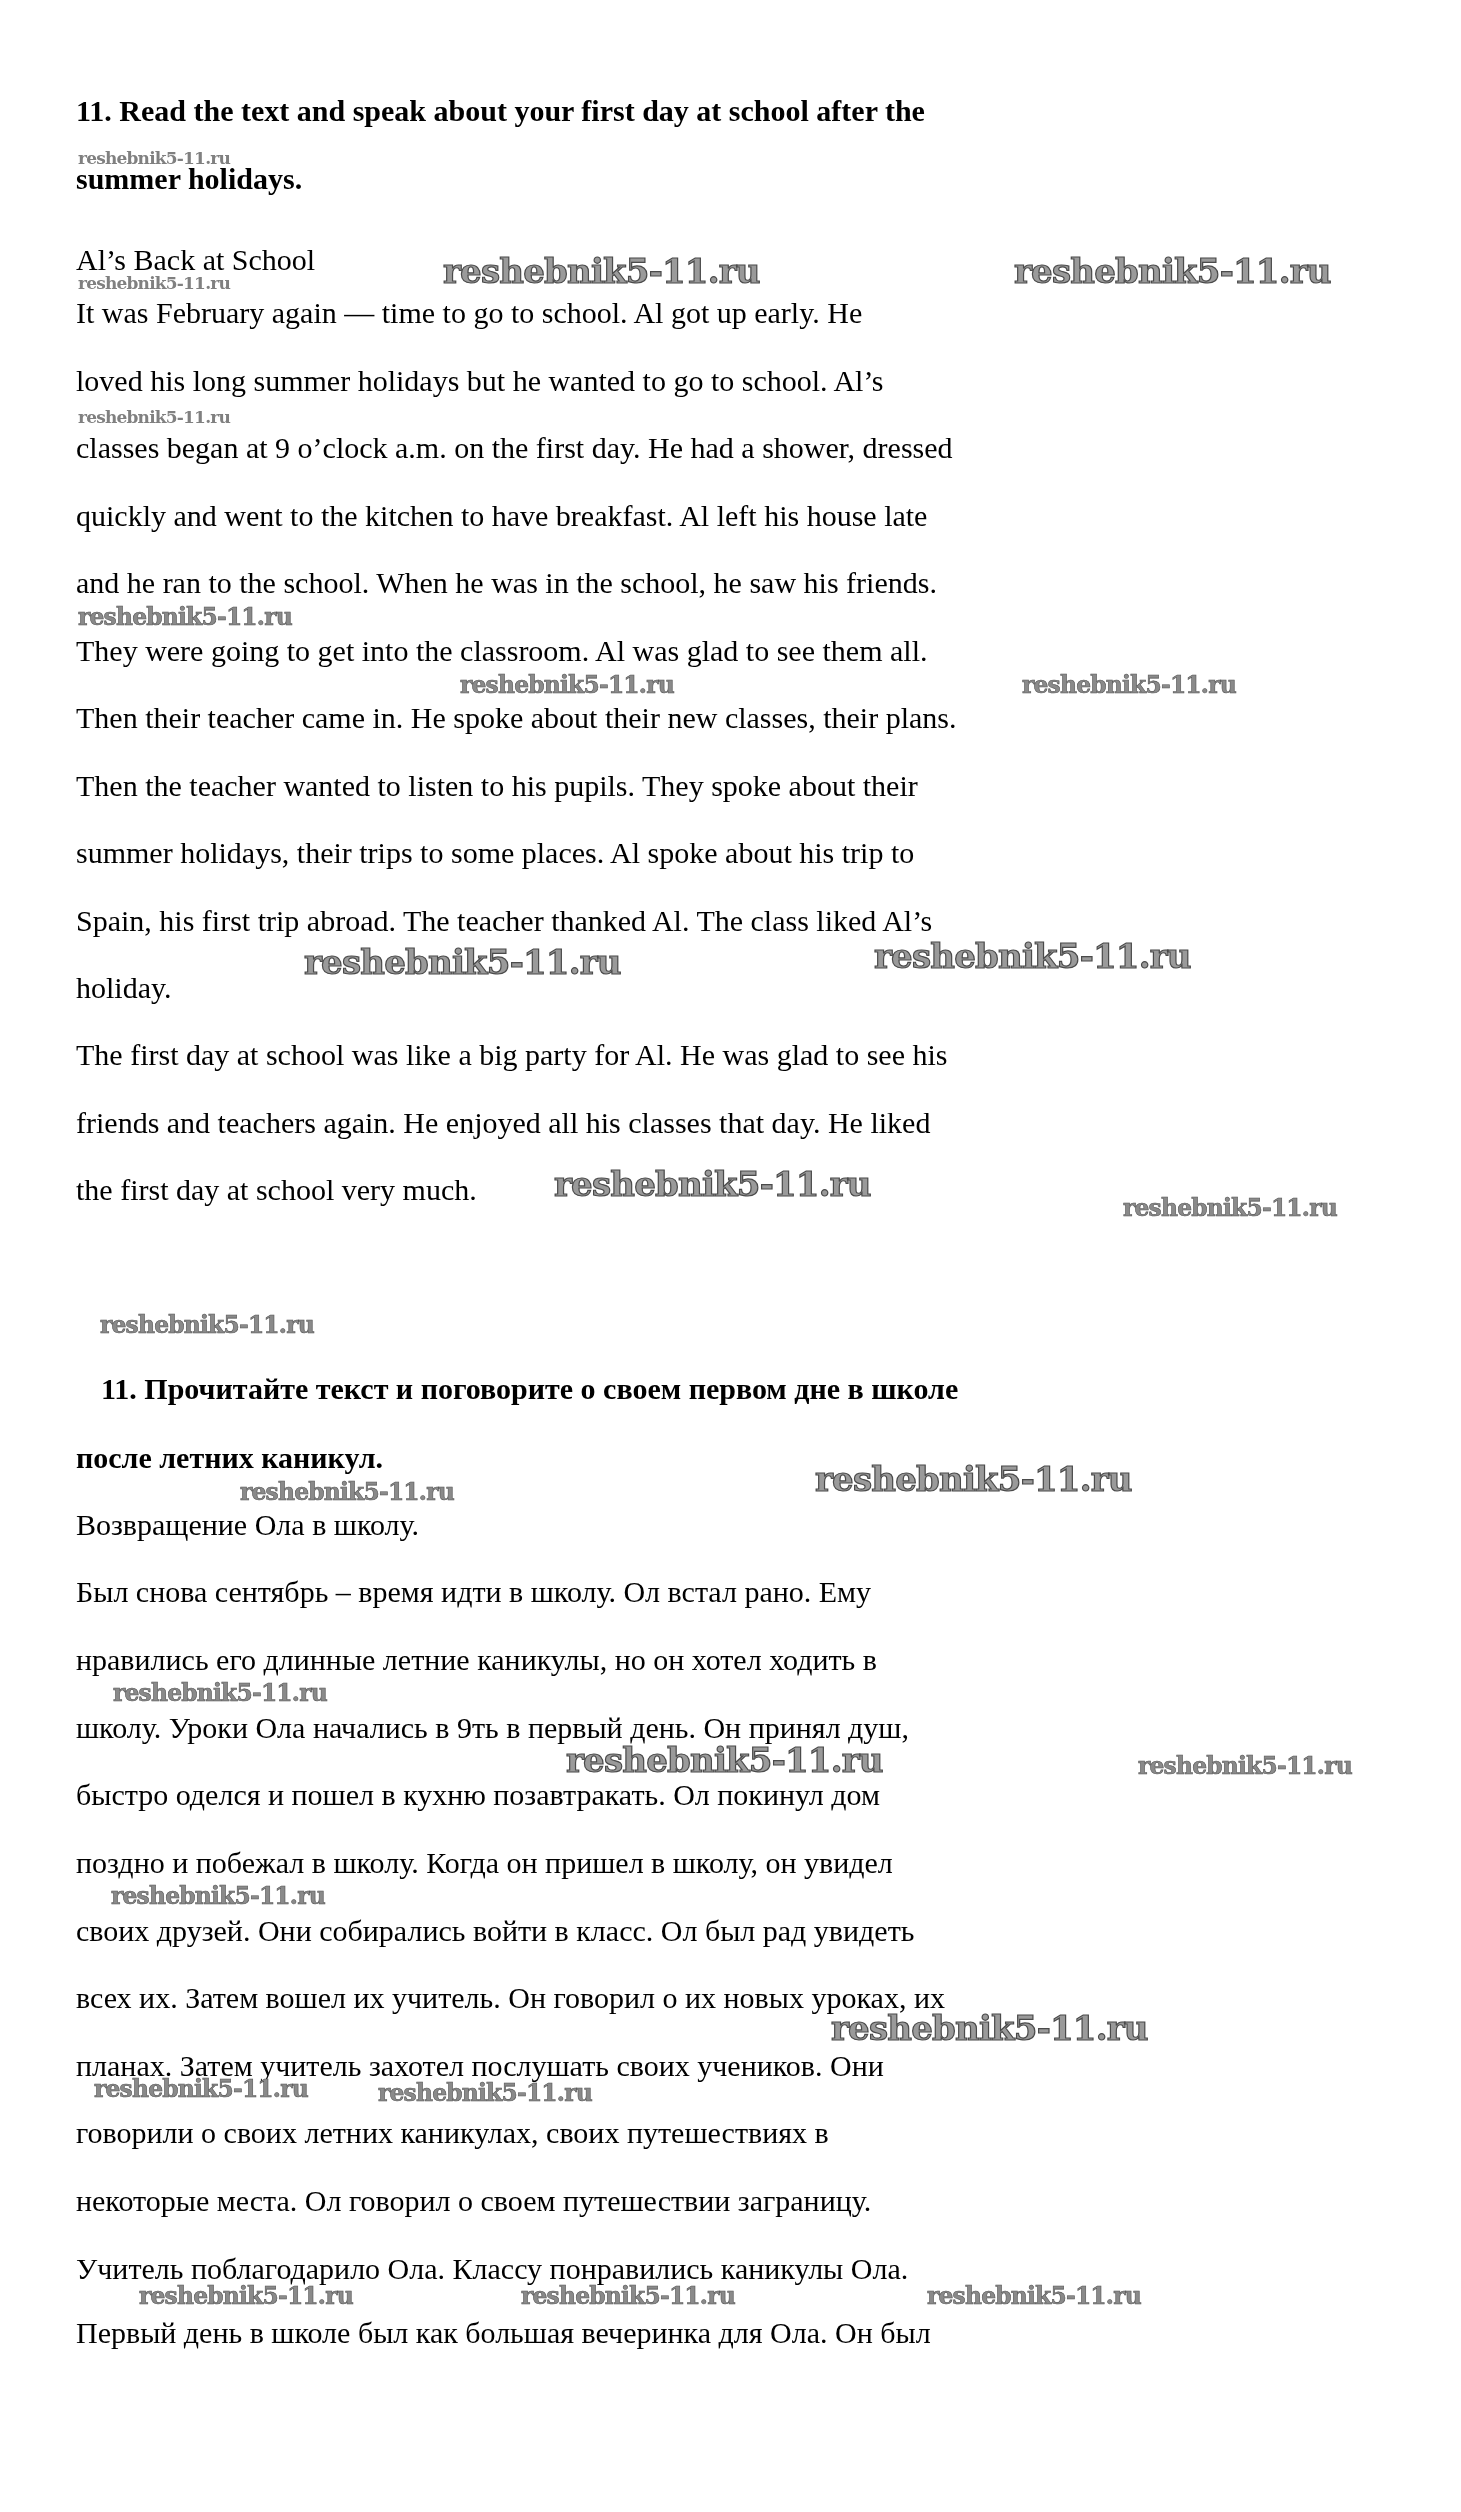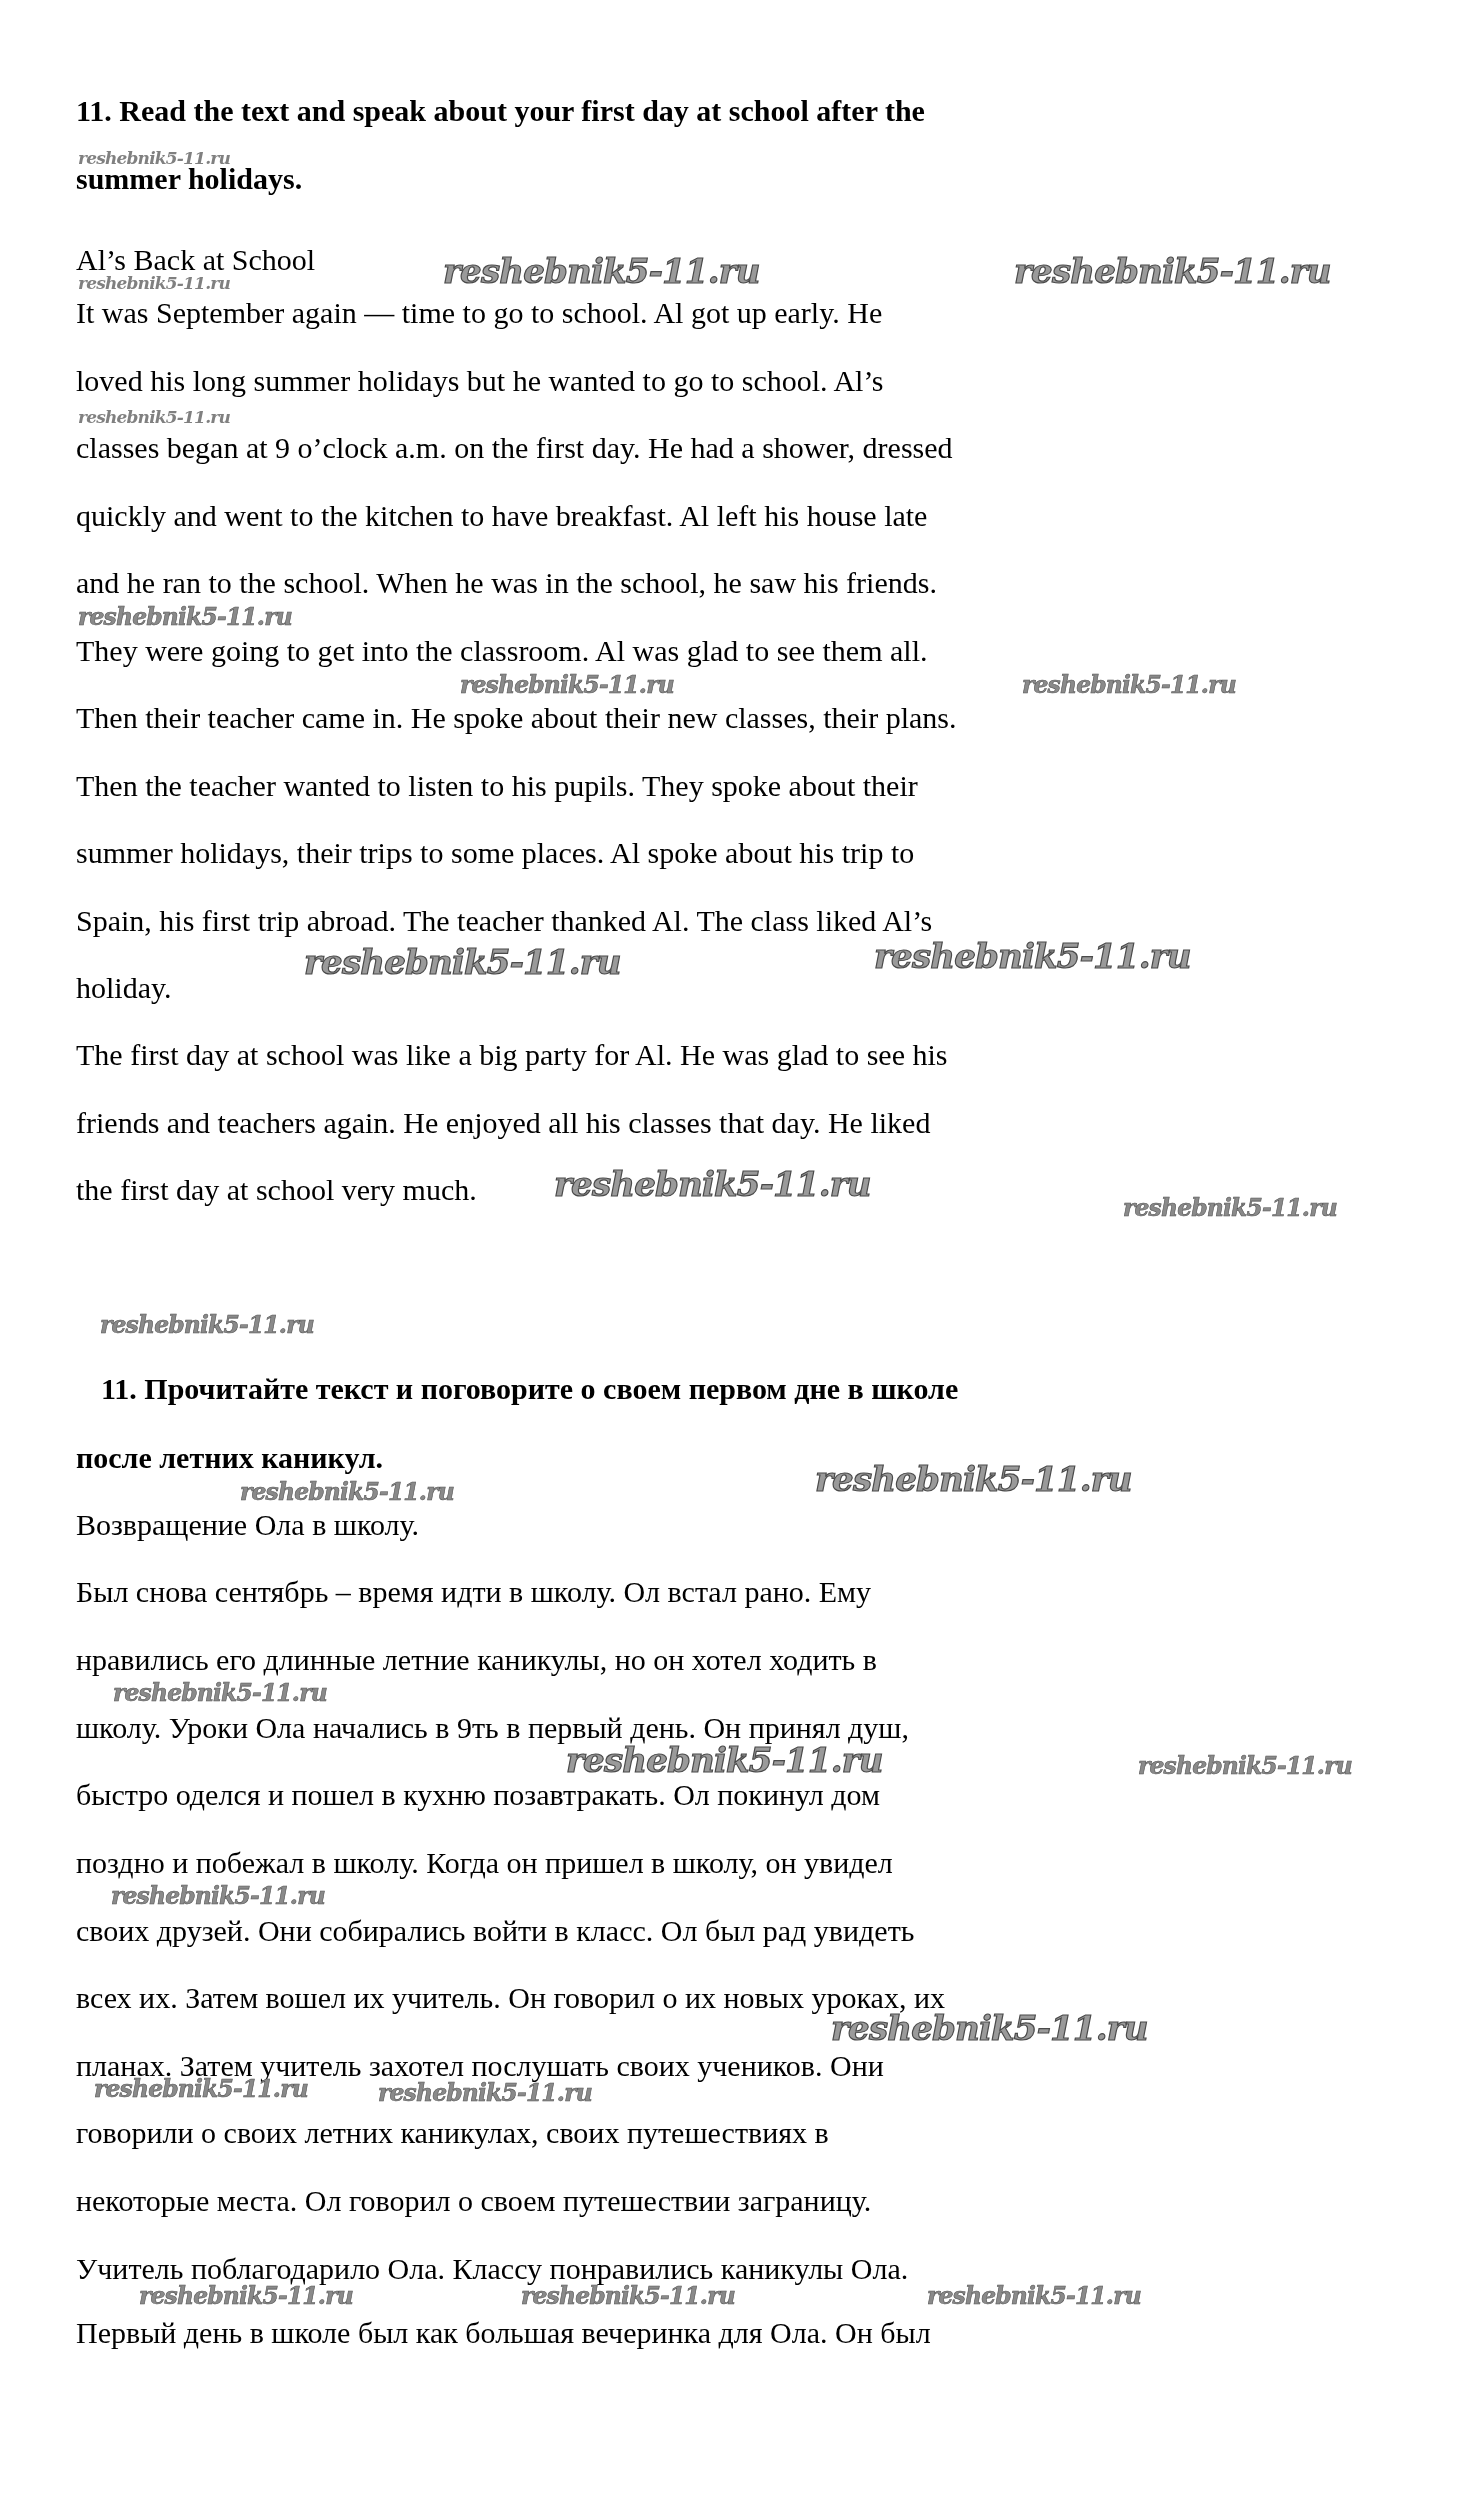--- a/index.html
+++ b/index.html
@@ -1,33 +1,33 @@
 <!DOCTYPE html>
 <html style="font-size:12.5px"><head>
 <meta charset="utf-8">
 <style>
   html, body { margin: 0; padding: 0; background: #ffffff; }
   body { width: 1461px; height: 2512px; position: relative; overflow: hidden;
          font-family: "Liberation Serif", "DejaVu Serif", serif; color: #000; }
   .line { position: absolute; left: 76px; white-space: nowrap; font-size: 30px; line-height: 47px; }
   .bold { font-weight: bold; }
   .wm { position: absolute; white-space: nowrap; font-family: "DejaVu Serif", serif; font-weight: bold;
-        color: #8f8f8f; letter-spacing: -0.8px; font-style: italic; }
+        color: #8f8f8f; letter-spacing: -0.8px; }
   .wm.big { font-size: 34px; color: #9a9a9a; -webkit-text-stroke: 1.2px #4a4a4a; }
   .wm.mid { font-size: 23.4px; color: #8a8a8a; -webkit-text-stroke: 0.6px #555; }
   .wm.small { font-size: 17px; color: #808080; }
 </style>
 </head>
 <body>
 
 <div class="line bold" style="top:87px;">11. Read the text and speak about your first day at school after the</div>
 <div class="line bold" style="top:155px;">summer holidays.</div>
 <div class="line" style="top:236px;">Al’s Back at School</div>
 
-<div class="line" style="top:289px;">It was September again — time to go to school. Al got up early. He</div>
+<div class="line" style="top:289px;">It was February again — time to go to school. Al got up early. He</div>
 <div class="line" style="top:357px;">loved his long summer holidays but he wanted to go to school. Al’s</div>
 <div class="line" style="top:424px;">classes began at 9 o’clock a.m. on the first day. He had a shower, dressed</div>
 <div class="line" style="top:492px;">quickly and went to the kitchen to have breakfast. Al left his house late</div>
 <div class="line" style="top:559px;">and he ran to the school. When he was in the school, he saw his friends.</div>
 <div class="line" style="top:627px;">They were going to get into the classroom. Al was glad to see them all.</div>
 <div class="line" style="top:694px;">Then their teacher came in. He spoke about their new classes, their plans.</div>
 <div class="line" style="top:762px;">Then the teacher wanted to listen to his pupils. They spoke about their</div>
 <div class="line" style="top:829px;">summer holidays, their trips to some places. Al spoke about his trip to</div>
 <div class="line" style="top:897px;">Spain, his first trip abroad. The teacher thanked Al. The class liked Al’s</div>
 <div class="line" style="top:964px;">holiday.</div>

